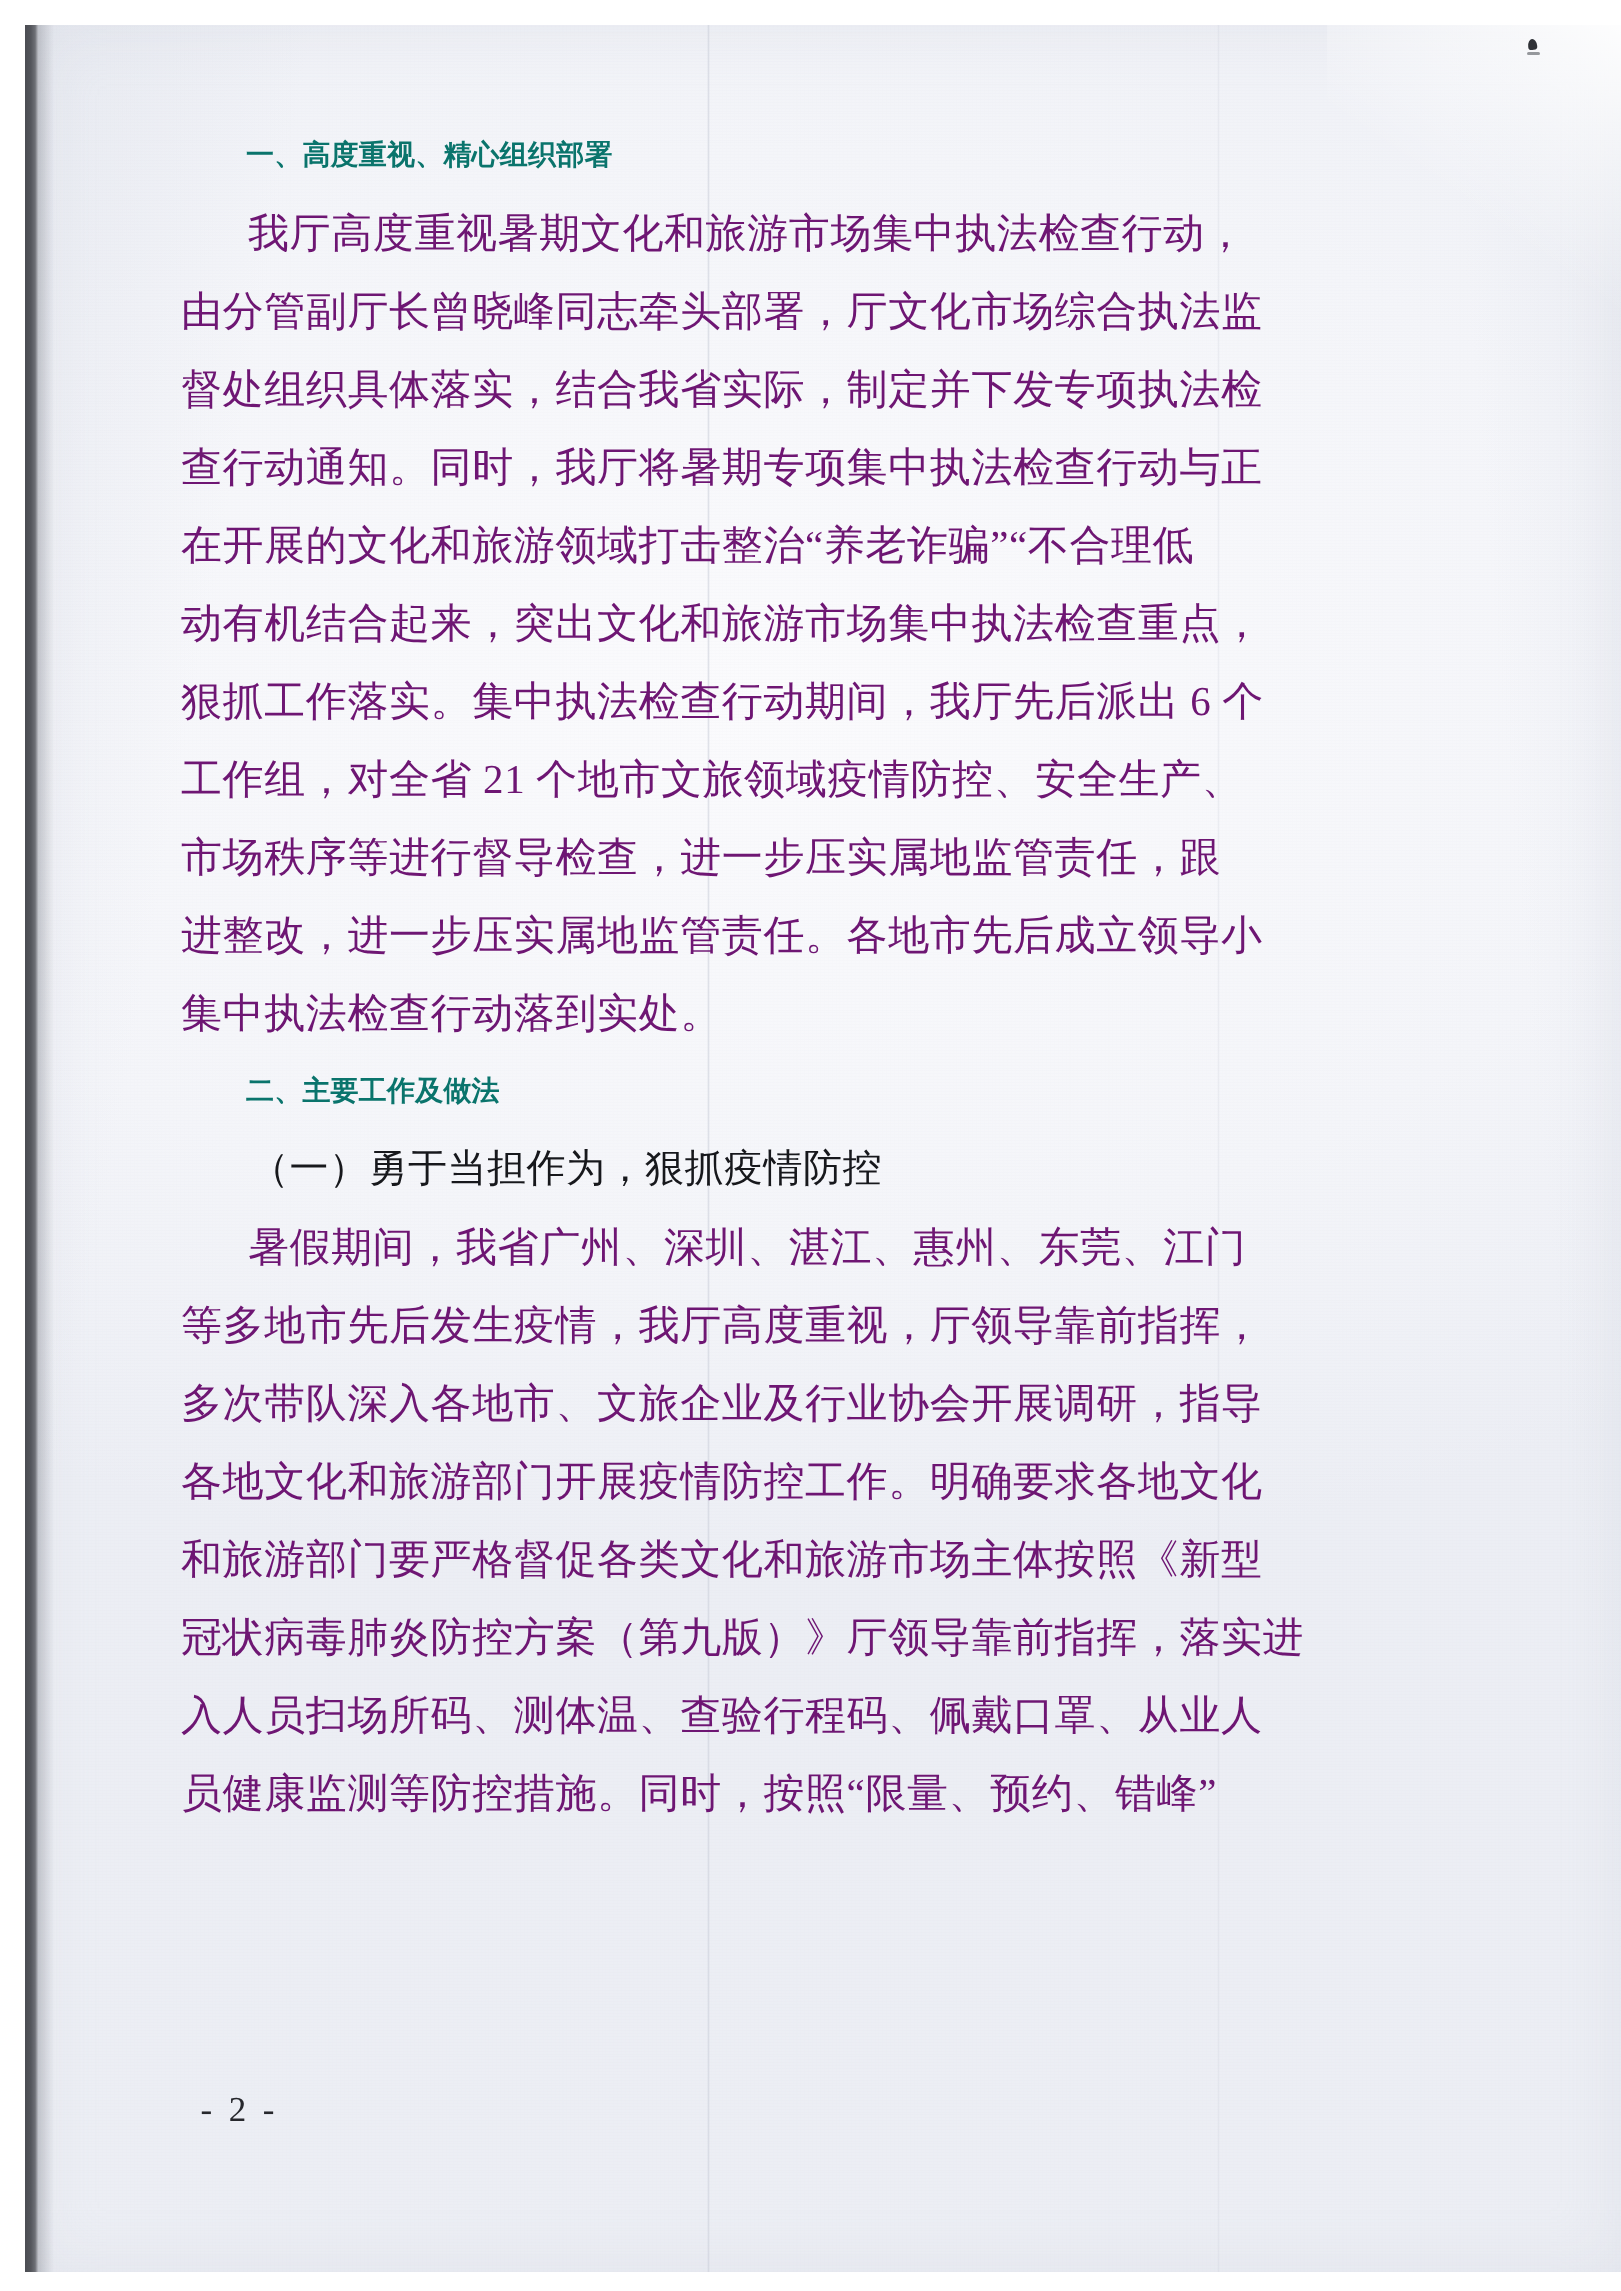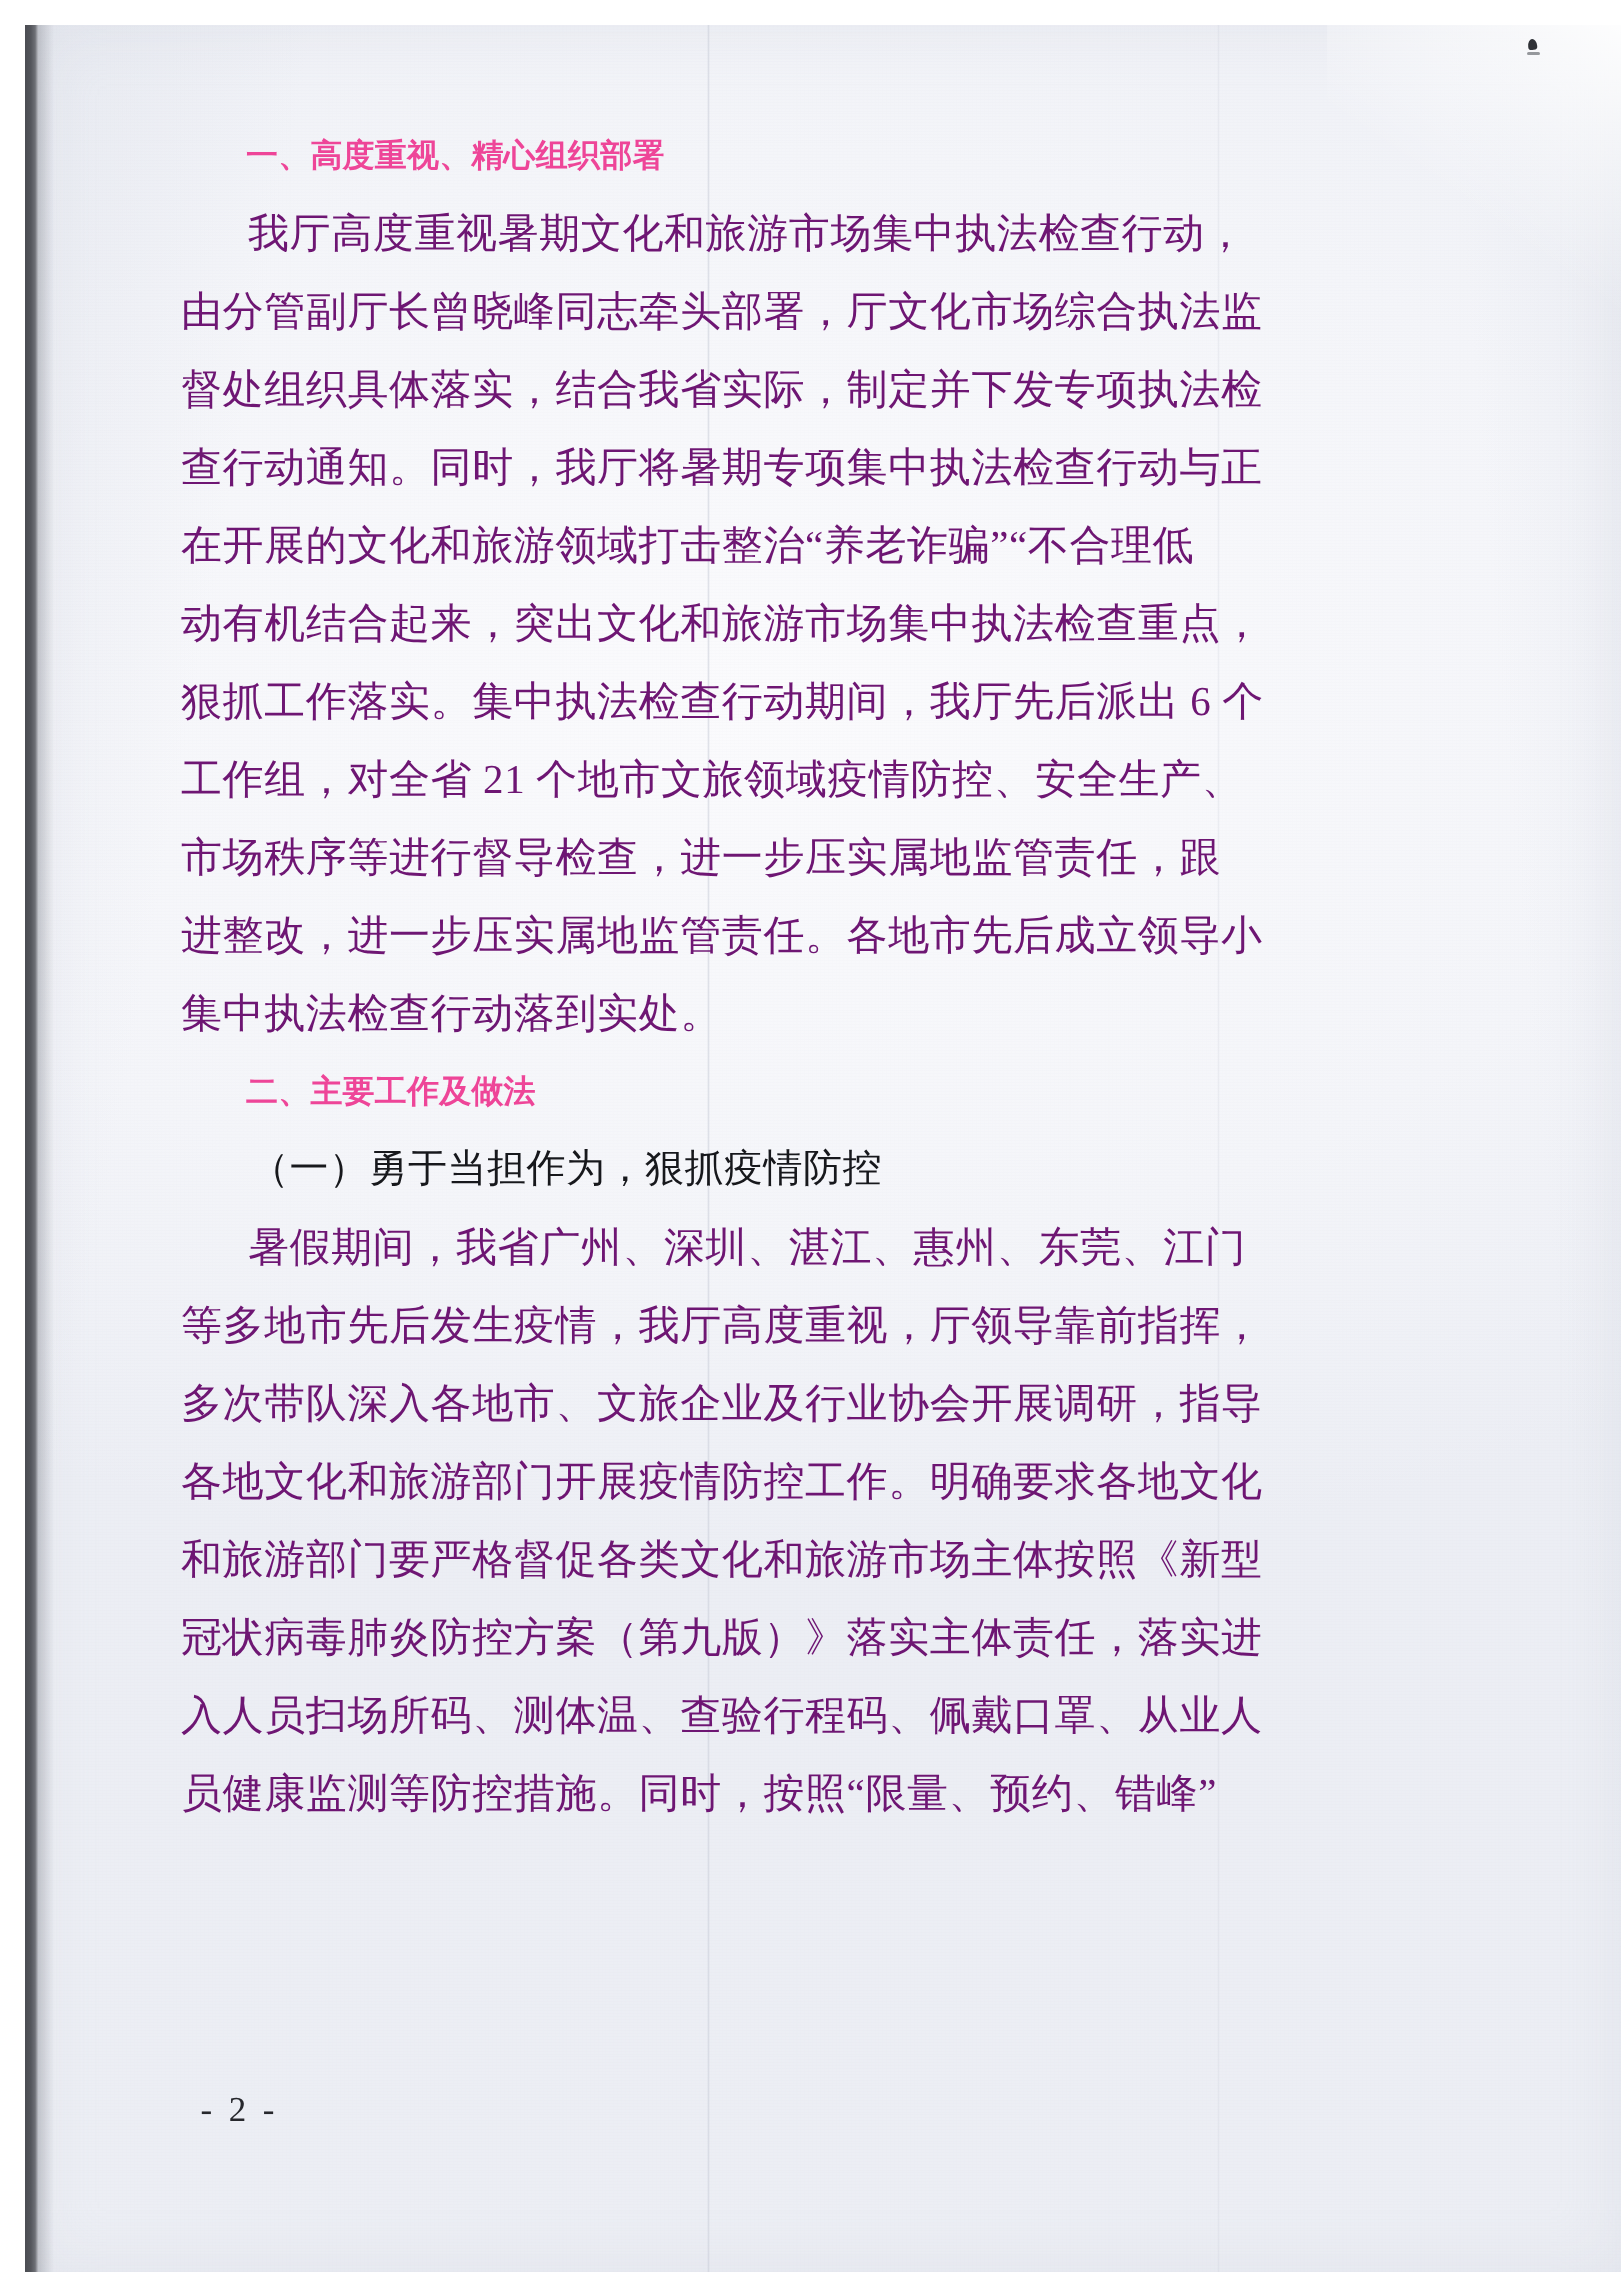--- a/index.html
+++ b/index.html
@@ -120,25 +120,25 @@
   .doc-line {
     color: #1a1b1f;
     white-space: pre;
     letter-spacing: 0.2px;
   }
 
   
   .heading-1 {
     font-family: "Liberation Sans", "DejaVu Sans", sans-serif;
     font-weight: 700;
-    font-size: 32px;
+    font-size: 28px;
     line-height: 78px;
     height: 78px;
     padding-left: 65px;
-    color: #ec4899;
+    color: #0f766e;
   }
 
   
   .body-line {
     font-family: "Liberation Serif", "DejaVu Serif", serif;
     font-size: 41px;
     line-height: 78px;
     height: 78px;
     color: #701a75;
     letter-spacing: 0.6px;
@@ -214,21 +214,21 @@
 
     <div class="doc-line heading-1">二、主要工作及做法</div>
 
     <div class="doc-line subheading">（一）勇于当担作为，狠抓疫情防控</div>
 
     <div class="doc-line body-line indent">暑假期间，我省广州、深圳、湛江、惠州、东莞、江门</div>
     <div class="doc-line body-line">等多地市先后发生疫情，我厅高度重视，厅领导靠前指挥，</div>
     <div class="doc-line body-line">多次带队深入各地市、文旅企业及行业协会开展调研，指导</div>
     <div class="doc-line body-line">各地文化和旅游部门开展疫情防控工作。明确要求各地文化</div>
     <div class="doc-line body-line">和旅游部门要严格督促各类文化和旅游市场主体按照《新型</div>
-    <div class="doc-line body-line">冠状病毒肺炎防控方案（第九版）》落实主体责任，落实进</div>
+    <div class="doc-line body-line">冠状病毒肺炎防控方案（第九版）》厅领导靠前指挥，落实进</div>
     <div class="doc-line body-line">入人员扫场所码、测体温、查验行程码、佩戴口罩、从业人</div>
     <div class="doc-line body-line">员健康监测等防控措施。同时，按照“限量、预约、错峰”</div>
 
   </div>
 
   <div id="page-footer">- 2 -</div>
 
 </div>
 
 

